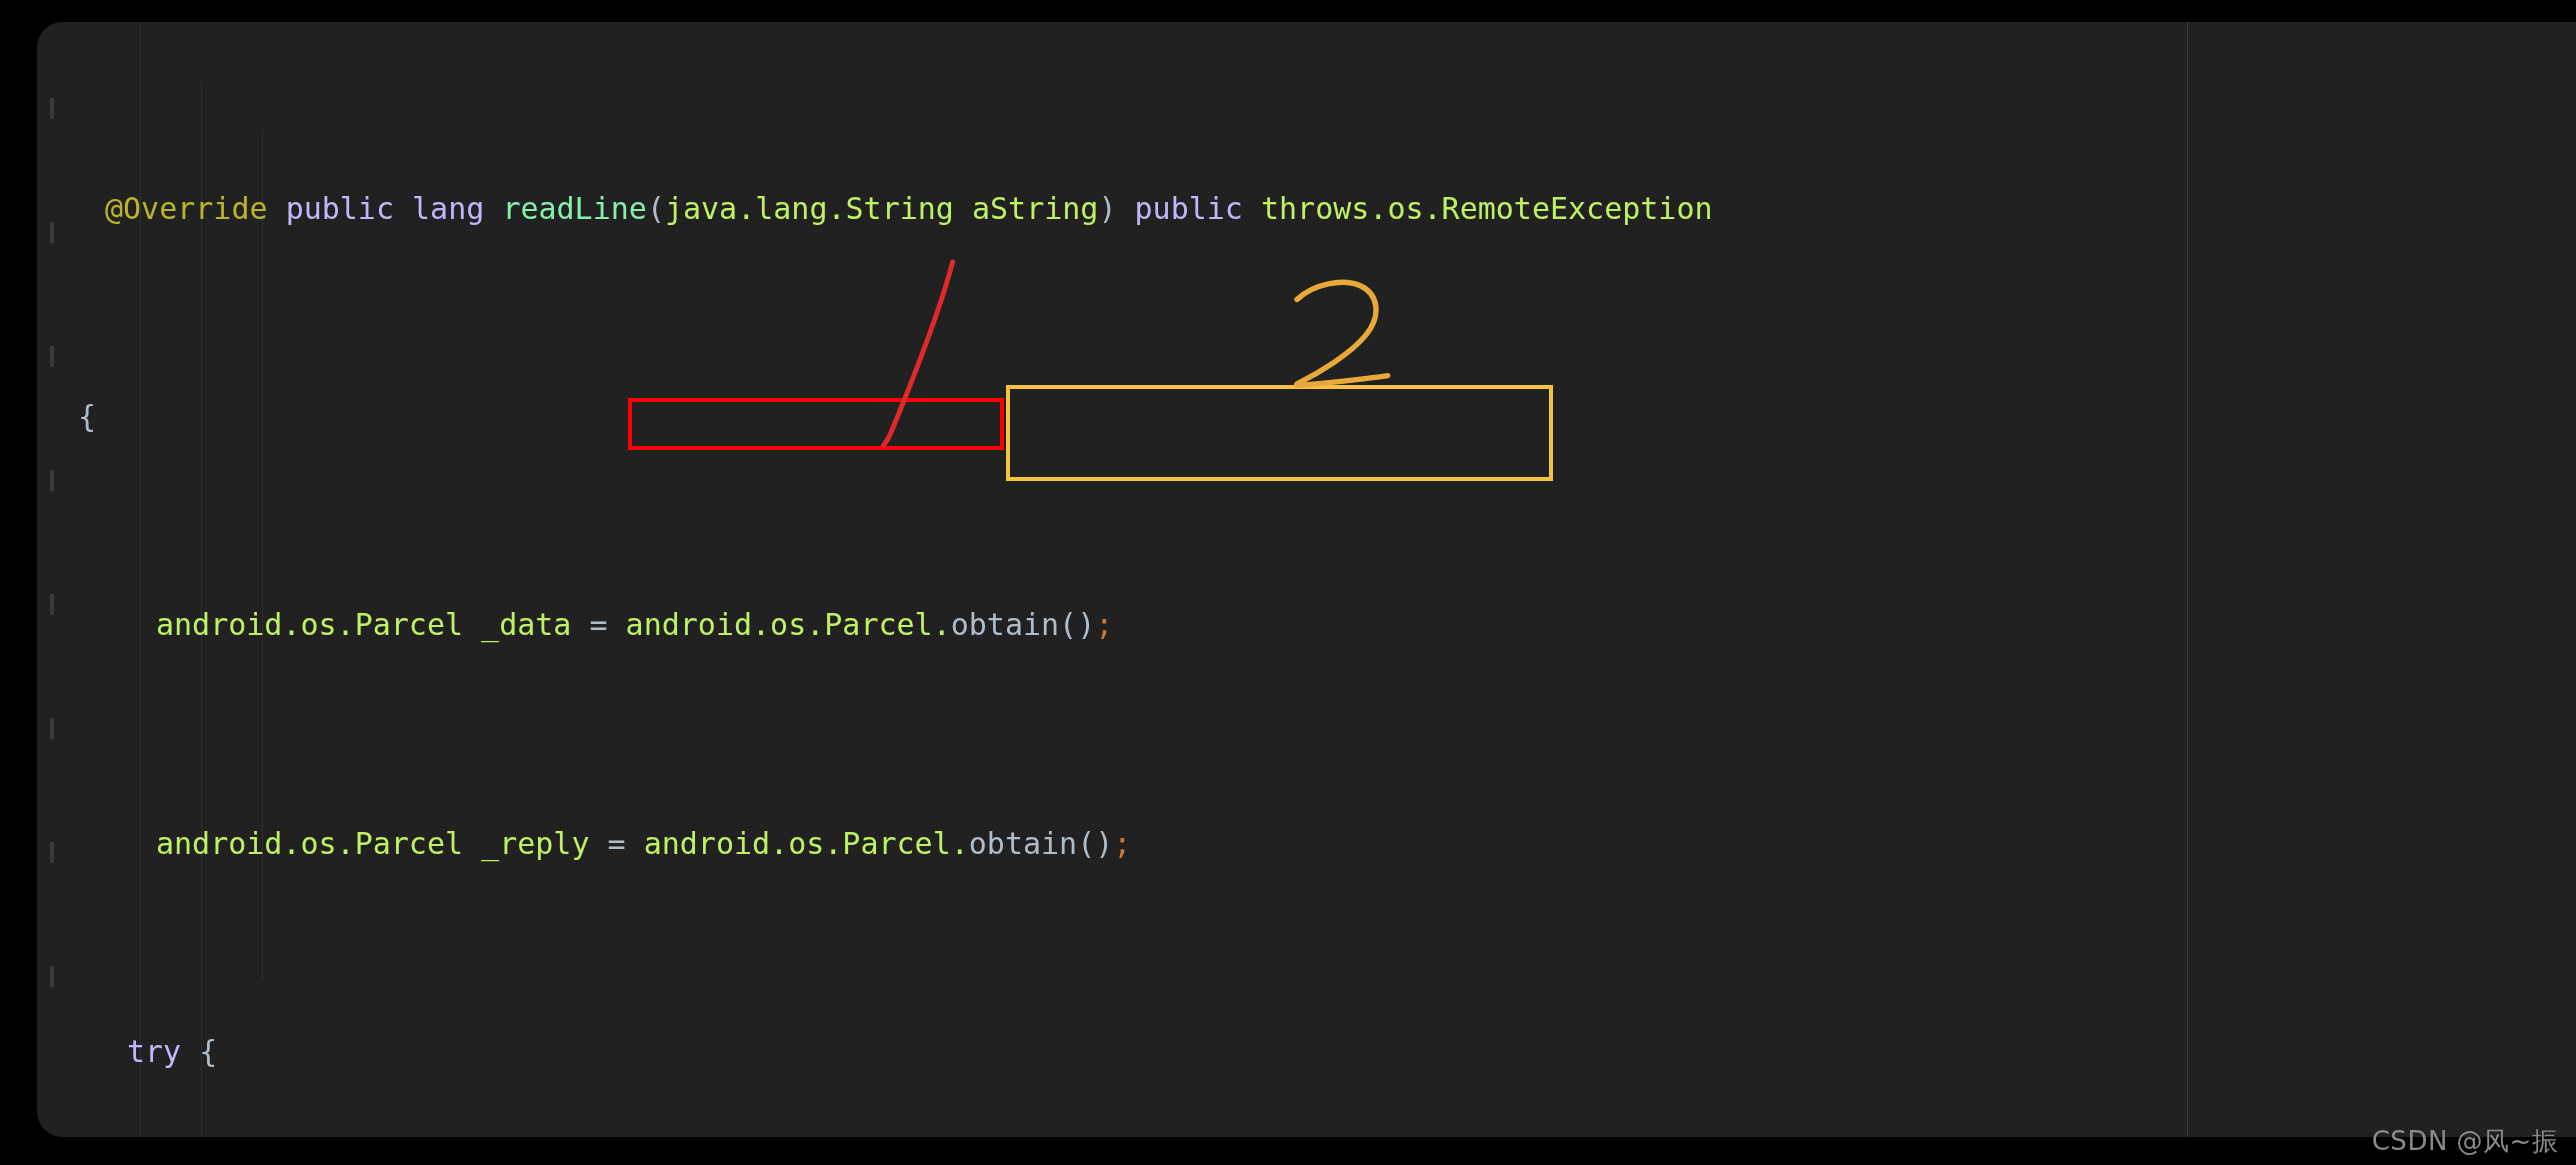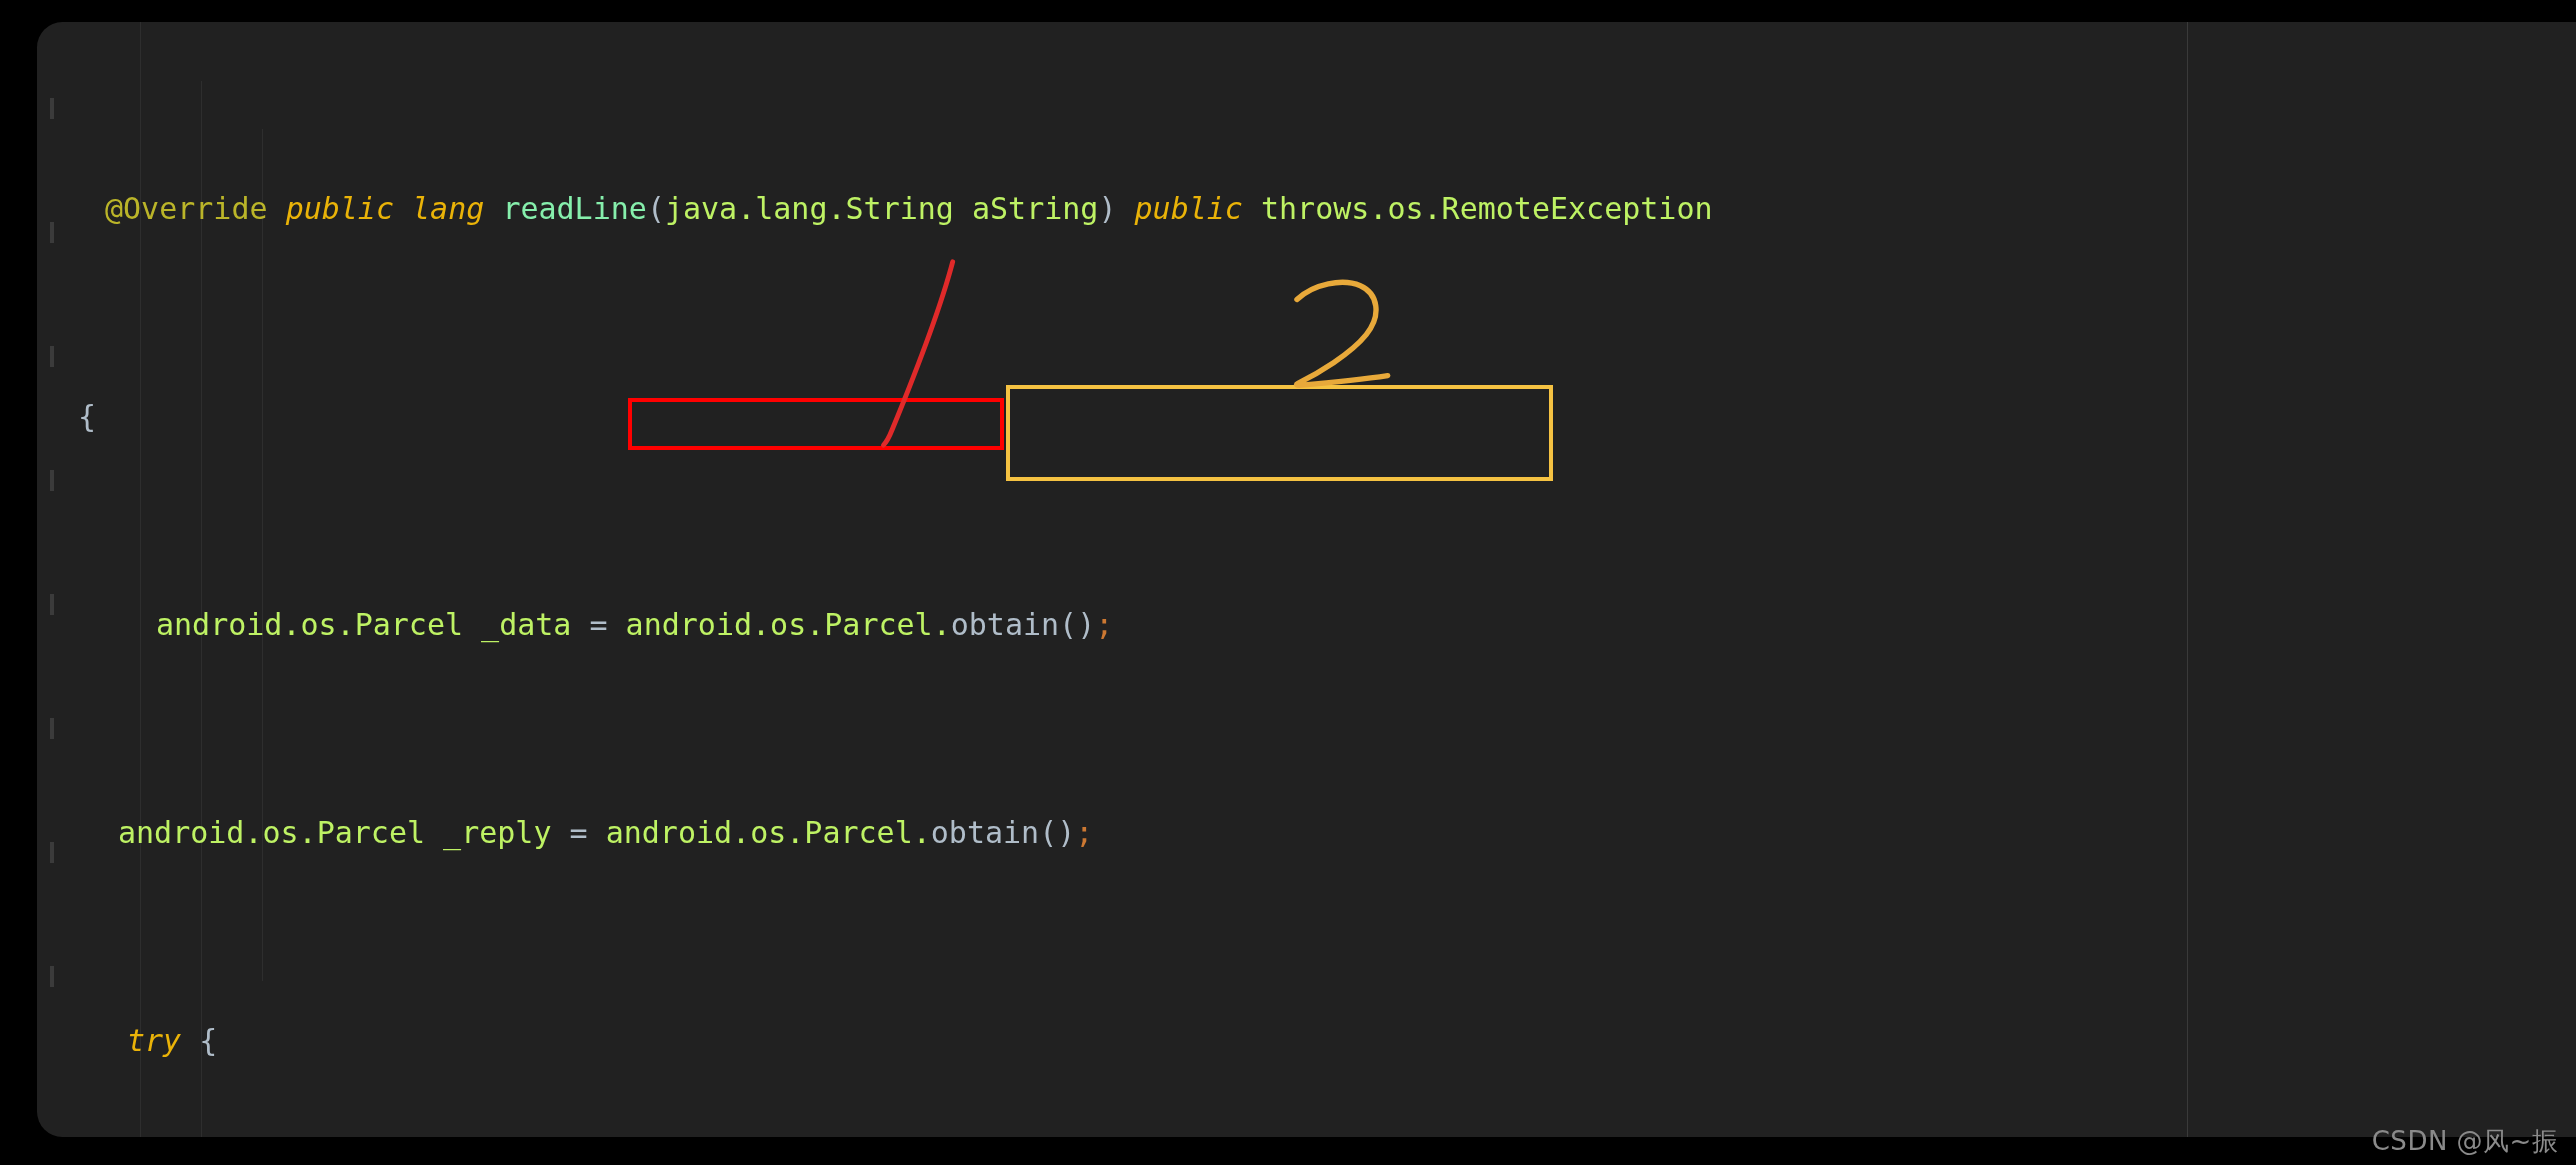--- a/index.html
+++ b/index.html
@@ -61,21 +61,21 @@
     font-size: 30px;
     line-height: 52px;
     white-space: pre;
     letter-spacing: 0px;
     color: #b9c4cf;
   }
   .ln { height: 52px; padding-left: 68px; }
 
   
   .anno     { color: #bbb529; }
-  .kw       { color: #eab308; font-style: italic; }
+  .kw       { color: #c4b5fd; }
   .method   { color: #86efac; }
   .plain    { color: #bef264; }
   .punct    { color: #b0bdc9; }
   .semi     { color: #cc7832; }
   .sm       { color: #b0bdc9; }
 
   
   .box-red {
     position: absolute;
     border: 4.9px solid #ff0000;
@@ -122,21 +122,21 @@
   <div class="gutter-tick" style="top:944px;"></div>
 
   <div id="code">
 
     <div class="ln"><span class="anno">@Override</span> <span class="kw">public</span> <span class="kw">lang</span> <span class="method">readLine</span><span class="punct">(</span><span class="plain">java.lang.String</span> <span class="plain">aString</span><span class="punct">)</span> <span class="kw">public</span> <span class="plain">throws.os.RemoteException</span></div>
 
     <div class="ln" style="padding-left:41px;"><span class="punct">{</span></div>
 
     <div class="ln" style="padding-left:119px;"><span class="plain">android.os.Parcel</span> <span class="plain">_data</span> <span class="punct">=</span> <span class="plain">android.os.Parcel.</span><span class="sm">obtain</span><span class="punct">()</span><span class="semi">;</span></div>
 
-    <div class="ln" style="padding-left:81px;"><span class="plain">android.os.Parcel</span> <span class="plain">_reply</span> <span class="punct">=</span> <span class="plain">android.os.Parcel.</span><span class="sm">obtain</span><span class="punct">()</span><span class="semi">;</span></div>
+    <div class="ln" style="padding-left:119px;margin-top:11px;"><span class="plain">android.os.Parcel</span> <span class="plain">_reply</span> <span class="punct">=</span> <span class="plain">android.os.Parcel.</span><span class="sm">obtain</span><span class="punct">()</span><span class="semi">;</span></div>
 
     <div class="ln" style="padding-left:90px;"><span class="kw">try</span> <span class="punct">{</span></div>
 
     
 
     
 
     
 
     

